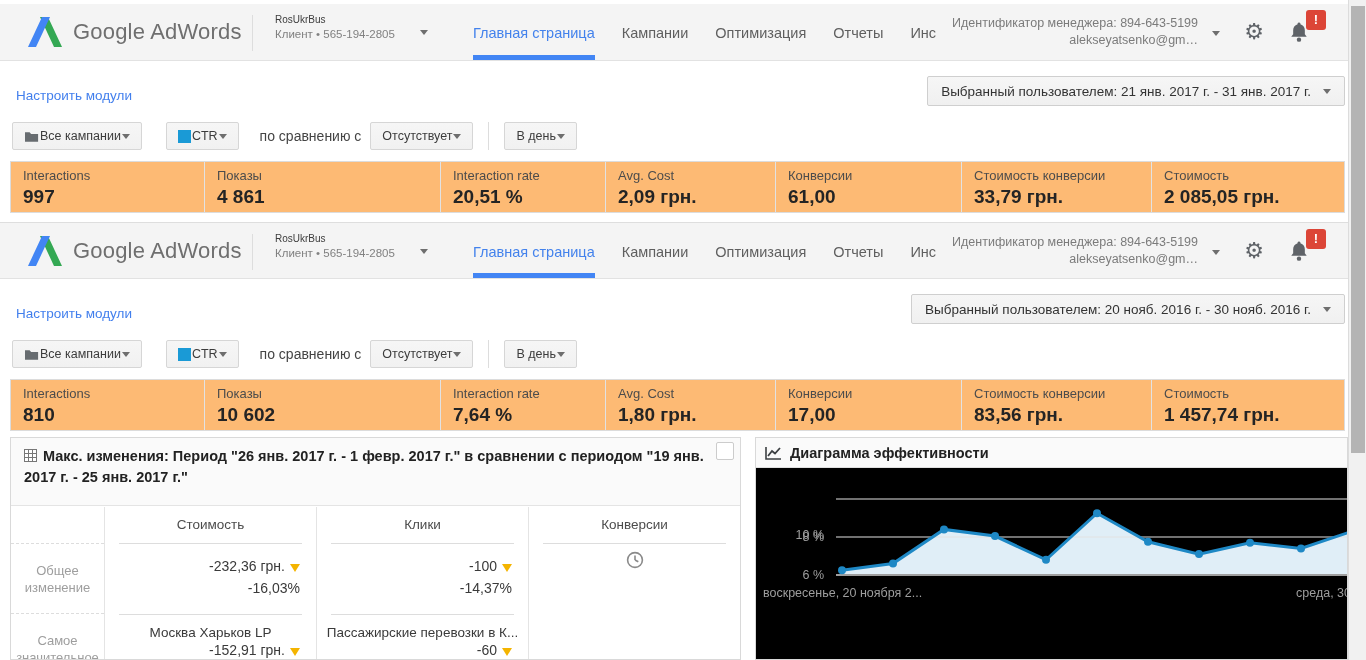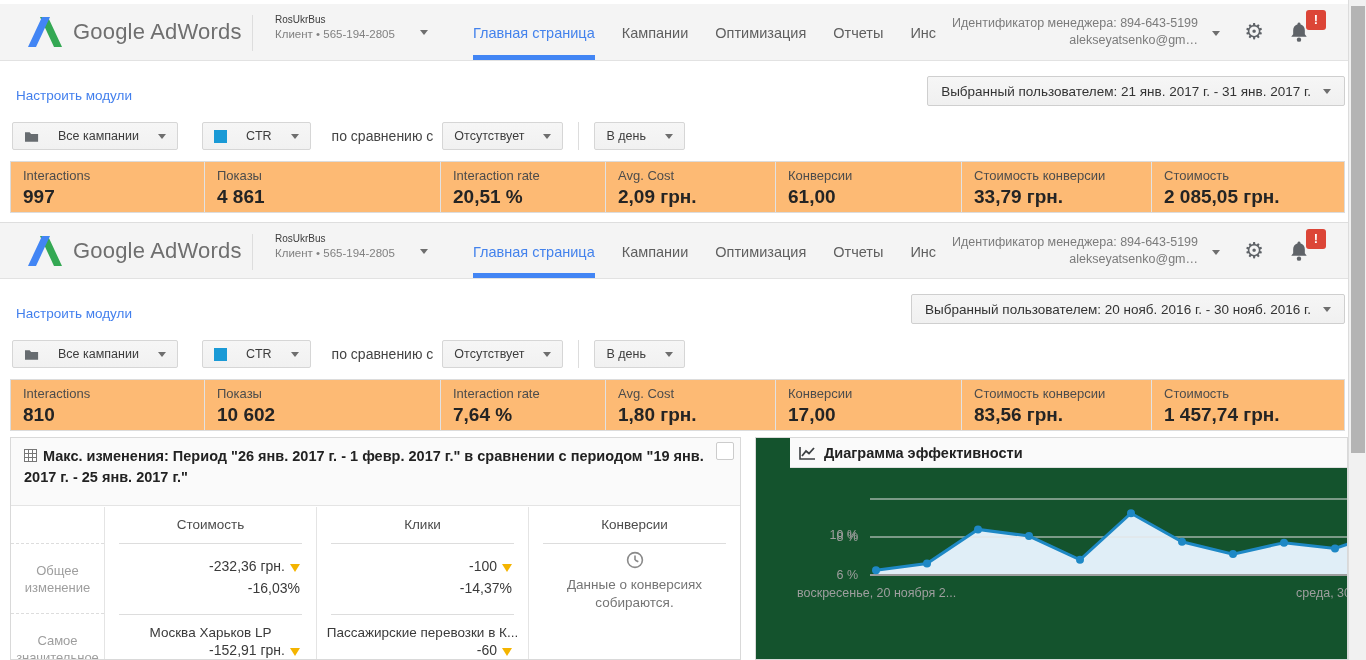--- a/index.html
+++ b/index.html
@@ -35,21 +35,21 @@
   .badge { position:absolute; right:22px; top:6px; width:20px; height:20px; background:#dc4537;
            border-radius:3px; color:#fff; font-weight:bold; font-size:13px; line-height:20px;
            text-align:center; }
   .customize { position:absolute; left:16px; top:84px; font-size:13.5px; color:#427fed; cursor:pointer; }
   .date-btn { position:absolute; right:3px; top:72px; height:30px; padding:0 13px;
               background:linear-gradient(#f6f6f6,#f0f0f0); border:1px solid #cfcfcf; border-radius:2px;
               font-size:13.5px; color:#333; display:flex; align-items:center; gap:12px; cursor:pointer; }
   .controls { position:absolute; left:12px; top:118px; display:flex; align-items:center; }
   .btn { height:28px; padding:0 11px; background:linear-gradient(#f6f6f6,#f1f1f1);
          border:1px solid #d6d6d6; border-radius:2px; font-size:12.5px; color:#3c3c3c;
-         display:flex; align-items:center; gap:19px; cursor:pointer; white-space:nowrap; }
+         display:flex; align-items:center; gap:1px; cursor:pointer; white-space:nowrap; }
   .ctr-sq { width:13px; height:13px; background:#1a9ad6; display:inline-block; }
   .cmp-text { font-size:14px; color:#444; margin:0 9px 0 21px; }
   .gap24 { width:24px; }
   .vdiv { width:1px; height:28px; background:#ddd; margin:0 15px; }
   .metric-bar { position:absolute; left:10px; right:3px; top:157px; height:52px; background:#fdba74;
                 border:1px solid #dcdcdc; display:flex; }
   .m-cell { padding:6px 0 0 12px; border-left:1px solid #e2e2e2; overflow:hidden; }
   .m-cell:first-child { border-left:none; }
   .m-label { font-size:13px; color:#4c4c4c; white-space:nowrap; }
   .m-value { font-size:19px; font-weight:bold; color:#242424; margin-top:3px; white-space:nowrap; }
@@ -77,21 +77,21 @@
   .cp-right { text-align:right; padding:11px 16px 0 0; font-size:14px; color:#3a3a3a; line-height:22px; }
   .cp-center { text-align:center; font-size:13.5px; color:#757575; line-height:18px; }
   .gold-arrow { display:inline-block; width:0; height:0; border-left:5px solid transparent;
                 border-right:5px solid transparent; border-top:8px solid #f4b400;
                 margin-left:5px; position:relative; top:1px; }
   .cp-name { text-align:center; font-size:13.5px; color:#3a3a3a; padding-top:10px; }
   .cp-val2 { text-align:right; padding-right:16px; font-size:14px; color:#3a3a3a; margin-top:2px; }
 
   
   .perf-panel { position:absolute; left:755px; top:437px; width:593px; height:223px;
-                border:1px solid #d9d9d9; background:#14532d; overflow:hidden;padding-left:34px; }
+                border:1px solid #d9d9d9; background:#000000; overflow:hidden; }
   .pp-head { height:30px; background:#fafafa; border-bottom:1px solid #e0e0e0; display:flex;
              align-items:center; gap:8px; padding-left:9px; font-size:14.5px; font-weight:bold; color:#222; }
   .pp-chart { position:relative; height:191px; }
   .ytick { position:absolute; left:0; width:68px; text-align:right; font-size:12.5px; color:#9e9e9e; }
   .yt0{top:24px;margin-top:36px;} .yt1{top:62px;} .yt2{top:100px;}
   .plot { position:absolute; left:80px; top:18px; }
   .xlabel { position:absolute; top:118px; font-size:12.5px; color:#9e9e9e; white-space:nowrap; }
   .xl-left { left:7px; } .xl-right { right:-4px; }
 
   
@@ -352,21 +352,20 @@
       <div class="cp-col">
         <div class="cp-colhead">Конверсии</div>
         <div class="cp-rule"></div>
         <div class="cp-cell">
           <div class="cp-center" style="padding-top:7px">
             <svg width="18" height="18" viewBox="0 0 18 18">
               <circle cx="9" cy="9" r="7.4" fill="none" stroke="#8a8a8a" stroke-width="1.6"></circle>
               <line x1="9" y1="9" x2="9" y2="4.6" stroke="#8a8a8a" stroke-width="1.6"></line>
               <line x1="9" y1="9" x2="12.3" y2="10.8" stroke="#8a8a8a" stroke-width="1.6"></line>
             </svg>
-            <div style="margin-top:2px">Данные о конверсиях собираются.</div>
           </div>
         </div>
       </div>
     </div>
   </div>
 
   <div class="perf-panel">
     <div class="pp-head">
       <svg width="17" height="14" viewBox="0 0 17 14">
         <path d="M1,1 L1,13 L16,13" stroke="#3c4043" stroke-width="1.6" fill="none"></path>

